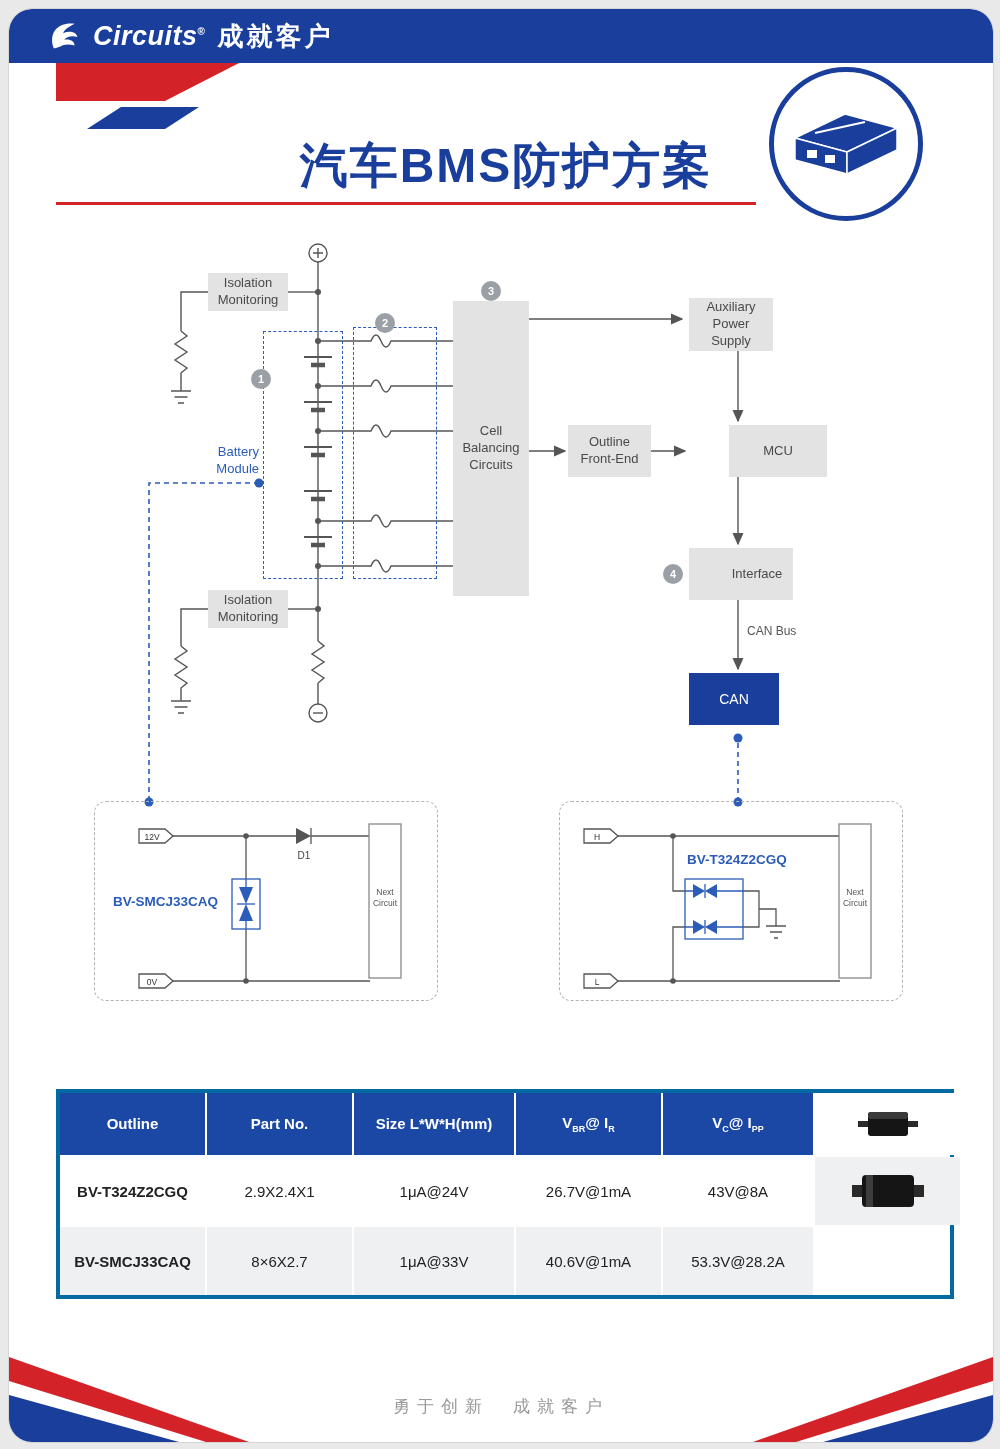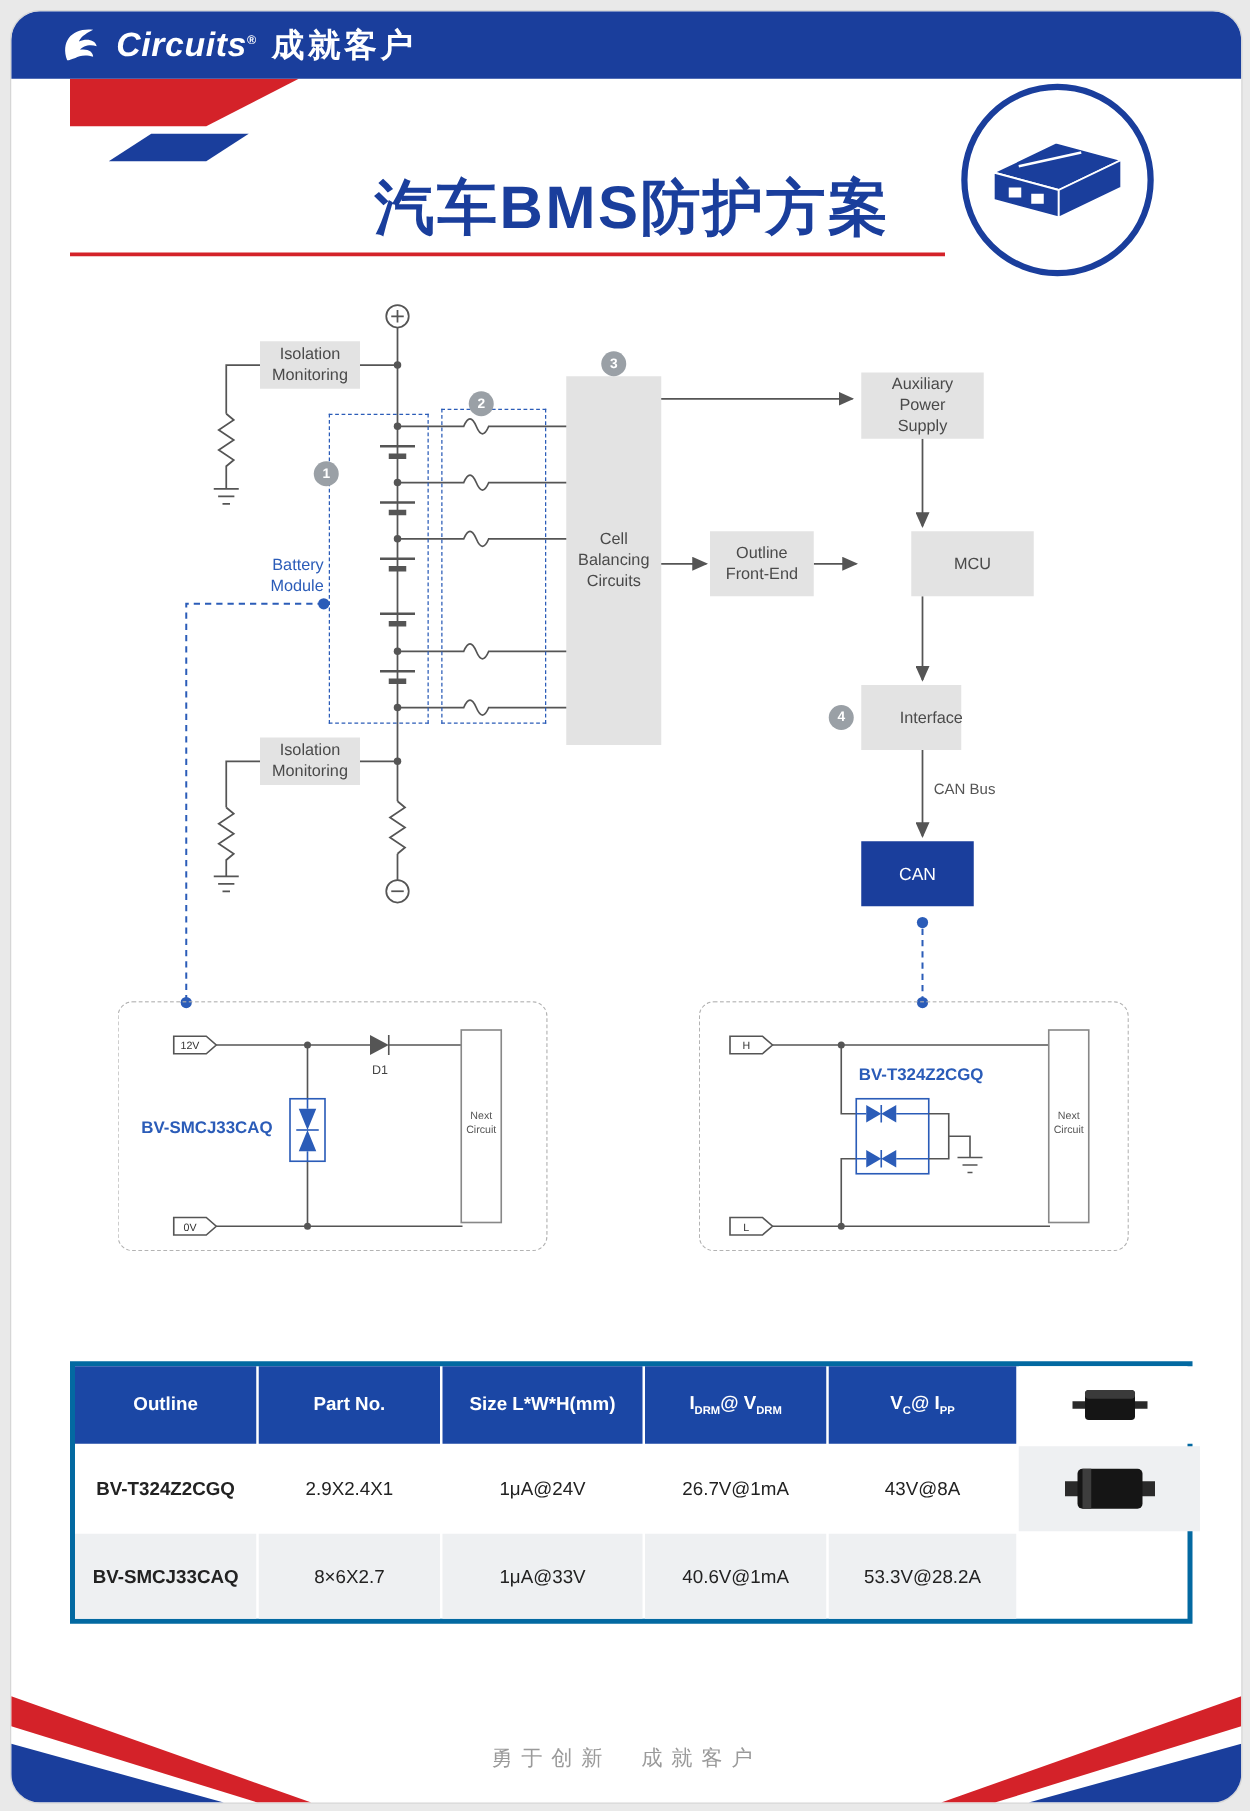--- a/index.html
+++ b/index.html
@@ -210,23 +210,23 @@
       <rect x="22" y="52" width="10" height="8" fill="#fff"></rect>
       <rect x="40" y="57" width="10" height="8" fill="#fff"></rect>
       <line x1="30" y1="35" x2="80" y2="24" stroke="#fff" stroke-width="2"></line>
     </svg>
   </div>
 
   <div class="abs ui gbox" style="left:207px;top:272px;width:80px;height:38px;">Isolation Monitoring</div>
   <div class="abs ui gbox" style="left:207px;top:589px;width:80px;height:38px;">Isolation Monitoring</div>
   <div class="abs ui gbox" style="left:452px;top:300px;width:76px;height:295px;padding:0 10px;">Cell Balancing Circuits</div>
   <div class="abs ui gbox" style="left:567px;top:424px;width:83px;height:52px;padding:0 8px;">Outline Front-End</div>
-  <div class="abs ui gbox" style="left:688px;top:297px;width:98px;height:53px;padding:0 10px;">Auxiliary Power Supply</div>
+  <div class="abs ui gbox" style="left:688px;top:297px;width:84px;height:53px;padding:0 10px;">Auxiliary Power Supply</div>
   <div class="abs ui gbox" style="left:728px;top:424px;width:98px;height:52px;">MCU</div>
-  <div class="abs ui gbox" style="left:688px;top:547px;width:80px;height:52px;padding-left:32px;">Interface</div>
+  <div class="abs ui gbox" style="left:688px;top:547px;width:104px;height:52px;padding-left:32px;">Interface</div>
   <div class="abs ui can-box" style="left:688px;top:672px;width:90px;height:52px;">CAN</div>
 
   <div class="abs ui dashed-blue" style="left:262px;top:330px;width:80px;height:248px;"></div>
   <div class="abs ui dashed-blue" style="left:352px;top:326px;width:84px;height:252px;"></div>
 
   <div class="abs ui badge" style="left:250px;top:368px;">1</div>
   <div class="abs ui badge" style="left:374px;top:312px;">2</div>
   <div class="abs ui badge" style="left:480px;top:280px;">3</div>
   <div class="abs ui badge" style="left:662px;top:563px;">4</div>
 
@@ -238,21 +238,21 @@
   <div class="abs ui part-title" style="left:112px;top:893px;width:118px;">BV-SMCJ33CAQ</div>
   <div class="abs ui part-title" style="left:686px;top:851px;width:130px;">BV-T324Z2CGQ</div>
   <div class="abs ui next-label" style="left:367px;top:886px;width:34px;">Next Circuit</div>
   <div class="abs ui next-label" style="left:837px;top:886px;width:34px;">Next Circuit</div>
 
   <div class="abs ui tbl">
     <div class="th">Outline</div>
     <div class="th">Part No.</div>
     <div class="th">Size L*W*H(mm)</div>
     <div class="th">
-      <span><span>I</span><sub>DRM</sub><span>@ V</span><sub>DRM</sub></span>
+      <span><span>V</span><sub>BR</sub><span>@ I</span><sub>R</sub></span>
     </div>
     <div class="th">
       <span><span>V</span><sub>C</sub><span>@ I</span><sub>PP</sub></span>
     </div>
 
     <div class="td">
       <svg width="64" height="40" viewBox="0 0 64 40">
         <rect x="2" y="17" width="10" height="6" fill="#2a2a2a"></rect>
         <rect x="52" y="17" width="10" height="6" fill="#2a2a2a"></rect>
         <rect x="12" y="8" width="40" height="24" rx="3" fill="#151515"></rect>

